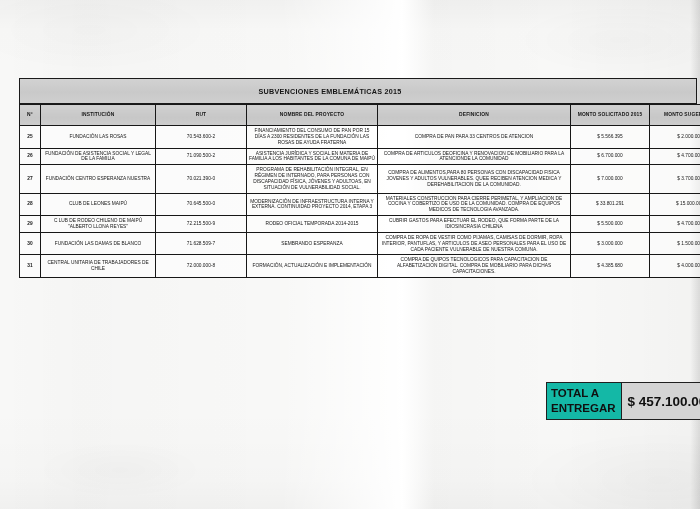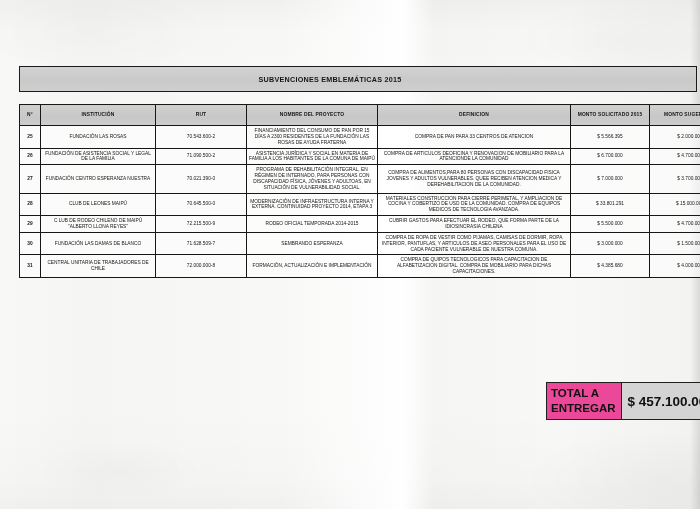--- a/index.html
+++ b/index.html
@@ -56,21 +56,21 @@
     top: 0; right: 0; bottom: 0;
     width: 10px;
     background: linear-gradient(to right, rgba(0,0,0,0.00), rgba(0,0,0,0.10));
     pointer-events: none;
   }
 
   
   .banner {
     position: absolute;
     left: 19px;
-    top: 66px;
+    top: 78px;
     width: 678px;
     height: 26px;
     box-sizing: border-box;
     border: 1.5px solid #1a1a1a;
     background: linear-gradient(to bottom, #d2d2d2, #c9c9c9 55%, #cfcfcf);
     display: flex;
     align-items: center;
     justify-content: center;
   }
   .banner-text {
@@ -141,21 +141,21 @@
     height: 36px;
   }
   .total-label {
     padding: 3px 5px 3px 4px;
     font-size: 11.5px;
     font-weight: bold;
     color: #101010;
     line-height: 1.28;
     white-space: pre-line;
     border-right: 1.2px solid #202020;
-    background: #ec4899;
+    background: #14b8a6;
     display: flex;
     flex-direction: column;
     justify-content: center;
   }
   .total-value {
     padding: 3px 4px 3px 6px;
     font-size: 13.5px;
     font-weight: bold;
     color: #101010;
     display: flex;

